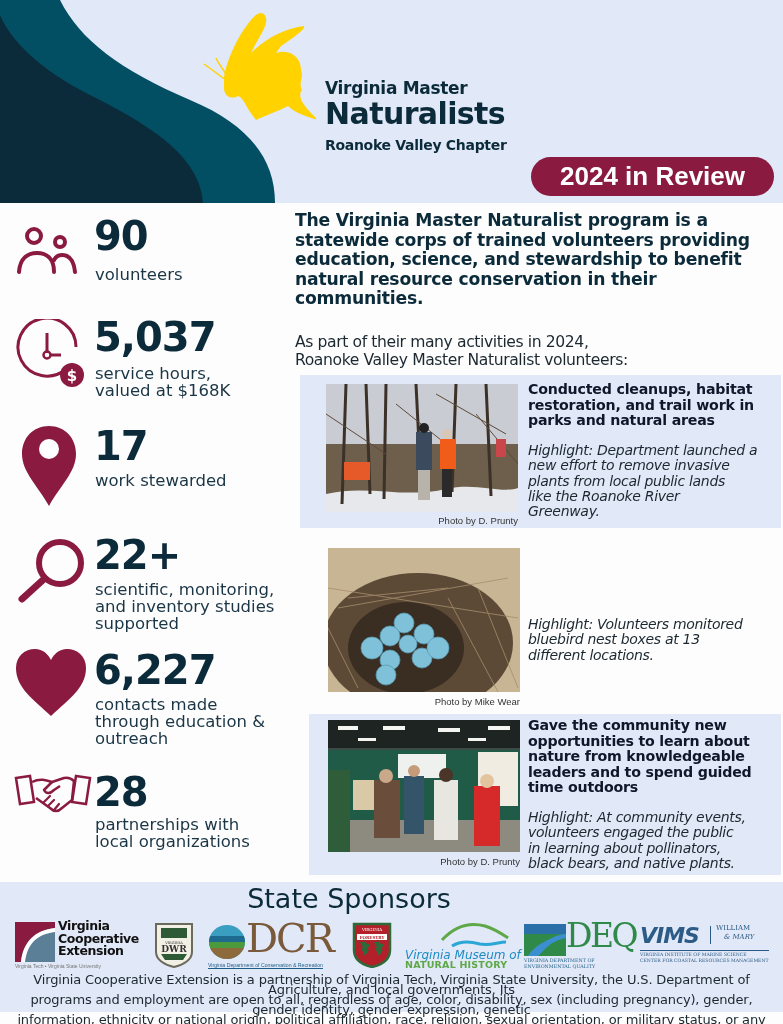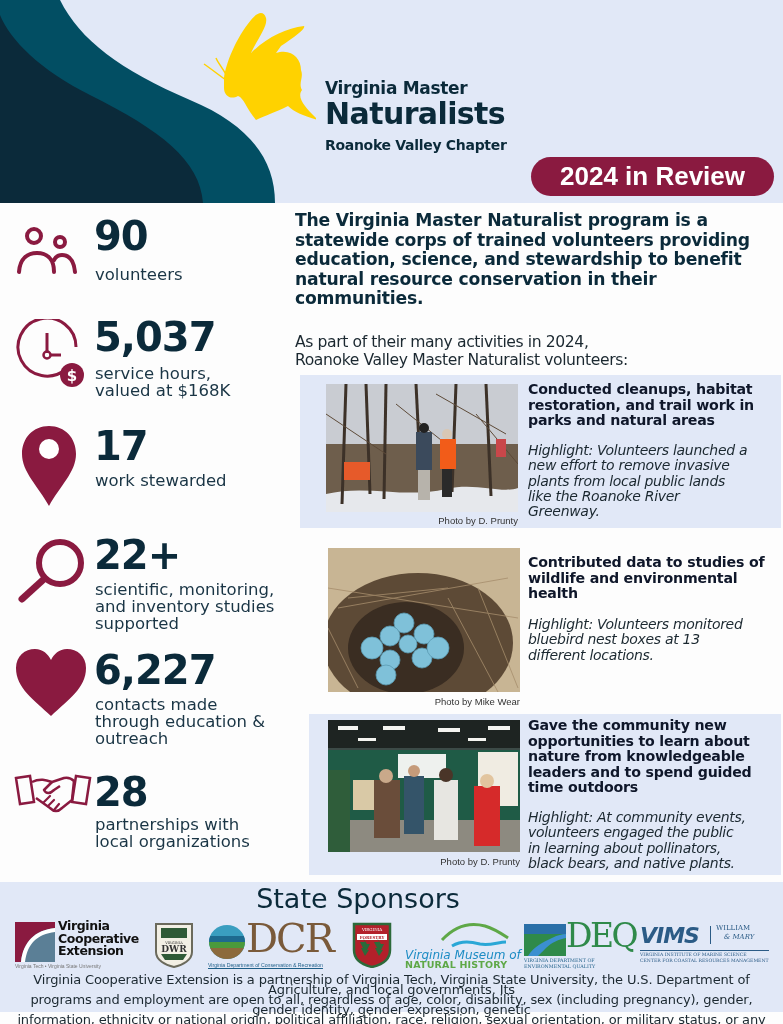--- a/index.html
+++ b/index.html
@@ -29,21 +29,21 @@
 
   .card { position: absolute; left: 300px; width: 481px; }
   .card.bg { background: #e1e8f7; }
   .card .photo { position: absolute; left: 26px; width: 192px; overflow: hidden; }
   .card .credit { position: absolute; left: 26px; width: 192px; text-align: right; font-family: "Liberation Sans", sans-serif; font-size: 9.5px; color: #333; }
   .card .ctitle { position: absolute; left: 228px; width: 252px; font-family: "DejaVu Sans", sans-serif; font-weight: bold; font-size: 14.2px; line-height: 15.5px; color: #0f172a; letter-spacing: -0.2px; }
   .card .chl { position: absolute; left: 228px; width: 252px; font-family: "DejaVu Sans", sans-serif; font-style: italic; font-size: 14px; line-height: 15.3px; color: #1b2830; letter-spacing: -0.3px; }
 
   
   .sponsors { position: absolute; left: 0; top: 882px; width: 783px; height: 130px; background: #e1e8f7; }
-  .sponsors-title { position: absolute; left: 0; top: 0; width: 698px; text-align: center; font-family: "DejaVu Sans", sans-serif; font-size: 27px; color: #0b2a3a; line-height: 34px; margin-left: 9px; }
+  .sponsors-title { position: absolute; left: 0; top: 0; width: 698px; text-align: center; font-family: "DejaVu Sans", sans-serif; font-size: 27px; color: #0b2a3a; line-height: 34px; }
   .logo { position: absolute; }
   .disclaimer { position: absolute; left: 10px; top: 93px; width: 763px; text-align: center; font-family: "DejaVu Sans", sans-serif; font-size: 13px; line-height: 10px; color: #1b2830; letter-spacing: -0.15px; }
 </style>
 </head>
 <body>
 
 <div class="header">
   <svg class="waves" width="290" height="203" viewBox="0 0 290 203">
     <path d="M0,0 L60,0 C80,40 120,70 190,100 C250,125 275,160 275,203 L0,203 Z" fill="#024e63"></path>
     <path d="M0,15 C10,40 40,70 90,95 C160,130 200,160 203,203 L0,203 Z" fill="#0b2a3a"></path>
@@ -172,21 +172,21 @@
       <rect x="170" y="55" width="10" height="18" fill="#c9474a"></rect>
     </svg>
   </div>
   <div class="credit" style="top:140px;">Photo by D. Prunty</div>
   <div class="ctitle" style="top:7px;">
     <div>Conducted cleanups, habitat</div>
     <div>restoration, and trail work in</div>
     <div>parks and natural areas</div>
   </div>
   <div class="chl" style="top:68px;">
-    <div>Highlight: Volunteers launched a</div>
+    <div>Highlight: Department launched a</div>
     <div>new effort to remove invasive</div>
     <div>plants from local public lands</div>
     <div>like the Roanoke River</div>
     <div>Greenway.</div>
   </div>
 </div>
 
 <div class="card" style="top:540px;height:168px;">
   <div class="photo" style="top:8px;left:28px;height:144px;">
     <svg width="192" height="144" viewBox="0 0 192 144">
@@ -208,25 +208,20 @@
         <circle cx="96" cy="86" r="10"></circle>
           <circle cx="44" cy="100" r="11"></circle>
           <circle cx="62" cy="112" r="10"></circle>
         <circle cx="94" cy="110" r="10"></circle>
           <circle cx="110" cy="100" r="11"></circle>
           <circle cx="58" cy="127" r="10"></circle>
       </g>
     </svg>
   </div>
   <div class="credit" style="top:156px;left:28px;">Photo by Mike Wear</div>
-  <div class="ctitle" style="top:15px;">
-    <div>Contributed data to studies of</div>
-    <div>wildlife and environmental</div>
-    <div>health</div>
-  </div>
   <div class="chl" style="top:77px;">
     <div>Highlight: Volunteers monitored</div>
     <div>bluebird nest boxes at 13</div>
     <div>different locations.</div>
   </div>
 </div>
 
 <div class="card bg" style="top:714px;left:309px;width:472px;height:161px;">
   <div class="photo" style="top:6px;left:19px;height:132px;">
     <svg width="192" height="132" viewBox="0 0 192 132">

